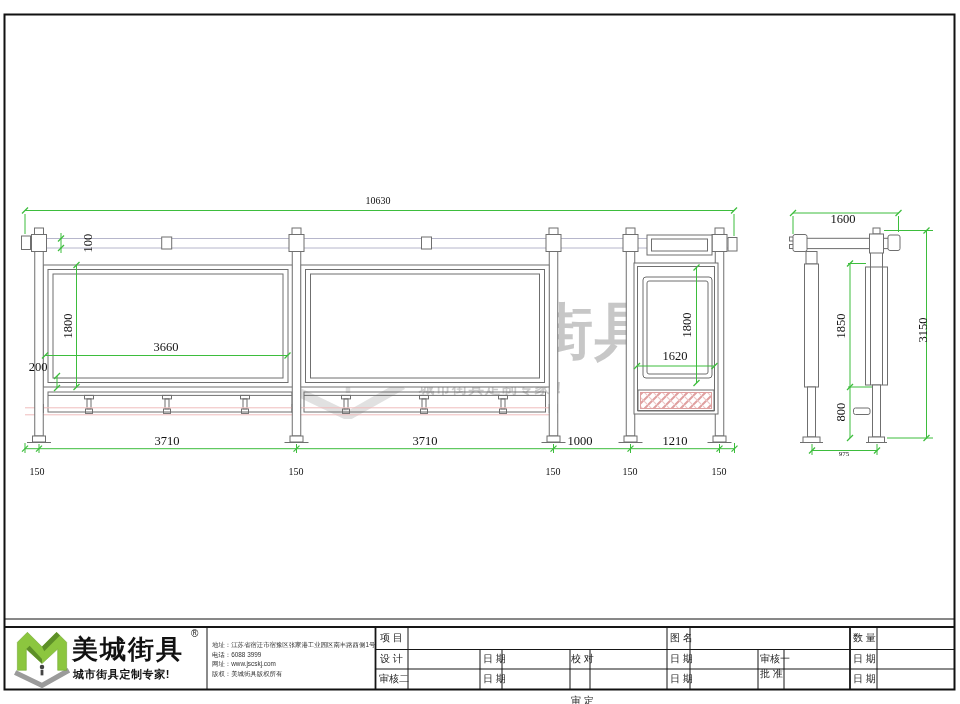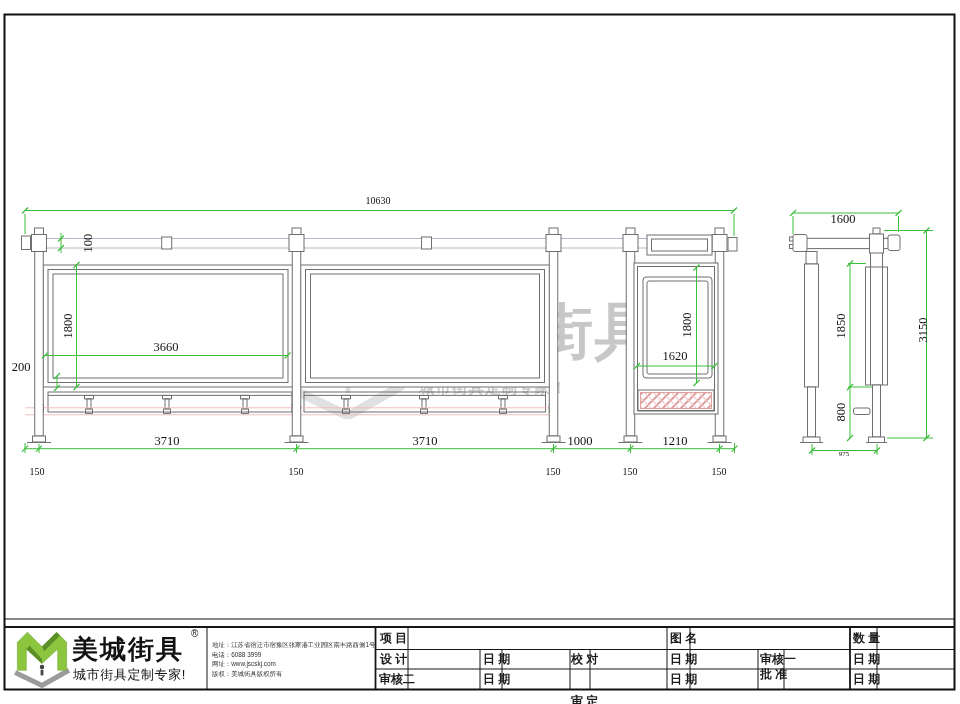--- a/index.html
+++ b/index.html
@@ -14,26 +14,26 @@
           color:#cbcbcb;letter-spacing:1px;white-space:nowrap;line-height:1;}
   
   svg.cad{position:absolute;left:0;top:0;z-index:2;}
   
   .dim{position:absolute;z-index:3;font-family:"Liberation Serif","DejaVu Serif",serif;
        font-size:12.5px;color:#111;text-align:center;line-height:14px;height:14px;}
   .dimv{transform:rotate(-90deg);transform-origin:center;}
   .d13{font-size:10px;}
   .d7{font-size:7px;line-height:8px;height:8px;font-family:Liberation Serif, serif;}
   
-  .tbl{position:absolute;z-index:4;font-size:12px;color:#1c1c1c;line-height:12px;
-       white-space:nowrap;font-weight:bold;}
+  .tbl{position:absolute;z-index:4;font-size:10px;color:#1c1c1c;line-height:12px;
+       white-space:nowrap;}
   .logo-brand{position:absolute;z-index:4;left:72px;top:634px;font-size:26px;font-weight:bold;
               color:#111;letter-spacing:2px;white-space:nowrap;line-height:30px;}
   .logo-reg{position:absolute;z-index:4;left:191px;top:629px;font-size:10px;color:#111;line-height:10px;}
-  .logo-tag{position:absolute;z-index:4;left:73px;top:669px;font-size:13px;font-weight:normal;
+  .logo-tag{position:absolute;z-index:4;left:73px;top:669px;font-size:11px;font-weight:bold;
             color:#111;letter-spacing:.6px;line-height:11px;white-space:nowrap;}
   .addr{position:absolute;z-index:4;left:212px;top:640px;font-size:6.4px;color:#333;
         line-height:9.6px;white-space:nowrap;}
 </style>
 </head>
 <body>
 
 <div class="page">
 
   <div class="wm">
@@ -294,21 +294,21 @@
       <polygon points="22,34 28,28 50,52 50,60" fill="#5d8f28"></polygon>
       <circle cx="50" cy="66" r="4" fill="#444"></circle>
       <rect x="47.5" y="71" width="5" height="10" fill="#444"></rect>
     </g>
   </svg>
 
   <div class="dim d13" style="left:348px;top:194px;width:60px">10630</div>
   <div class="dim dimv" style="left:68px;top:236px;width:40px">100</div>
   <div class="dim dimv" style="left:48px;top:319px;width:40px">1800</div>
   <div class="dim" style="left:136px;top:340px;width:60px">3660</div>
-  <div class="dim" style="left:1px;top:360px;width:40px">200</div>
+  <div class="dim" style="left:18px;top:360px;width:40px">200</div>
   <div class="dim dimv" style="left:667px;top:318px;width:40px">1800</div>
   <div class="dim" style="left:645px;top:349px;width:60px">1620</div>
   <div class="dim" style="left:137px;top:434px;width:60px">3710</div>
   <div class="dim" style="left:395px;top:434px;width:60px">3710</div>
   <div class="dim" style="left:550px;top:434px;width:60px">1000</div>
   <div class="dim" style="left:645px;top:434px;width:60px">1210</div>
   <div class="dim d13" style="left:17px;top:465px;width:40px">150</div>
   <div class="dim d13" style="left:276px;top:465px;width:40px">150</div>
   <div class="dim d13" style="left:533px;top:465px;width:40px">150</div>
   <div class="dim d13" style="left:610px;top:465px;width:40px">150</div>

